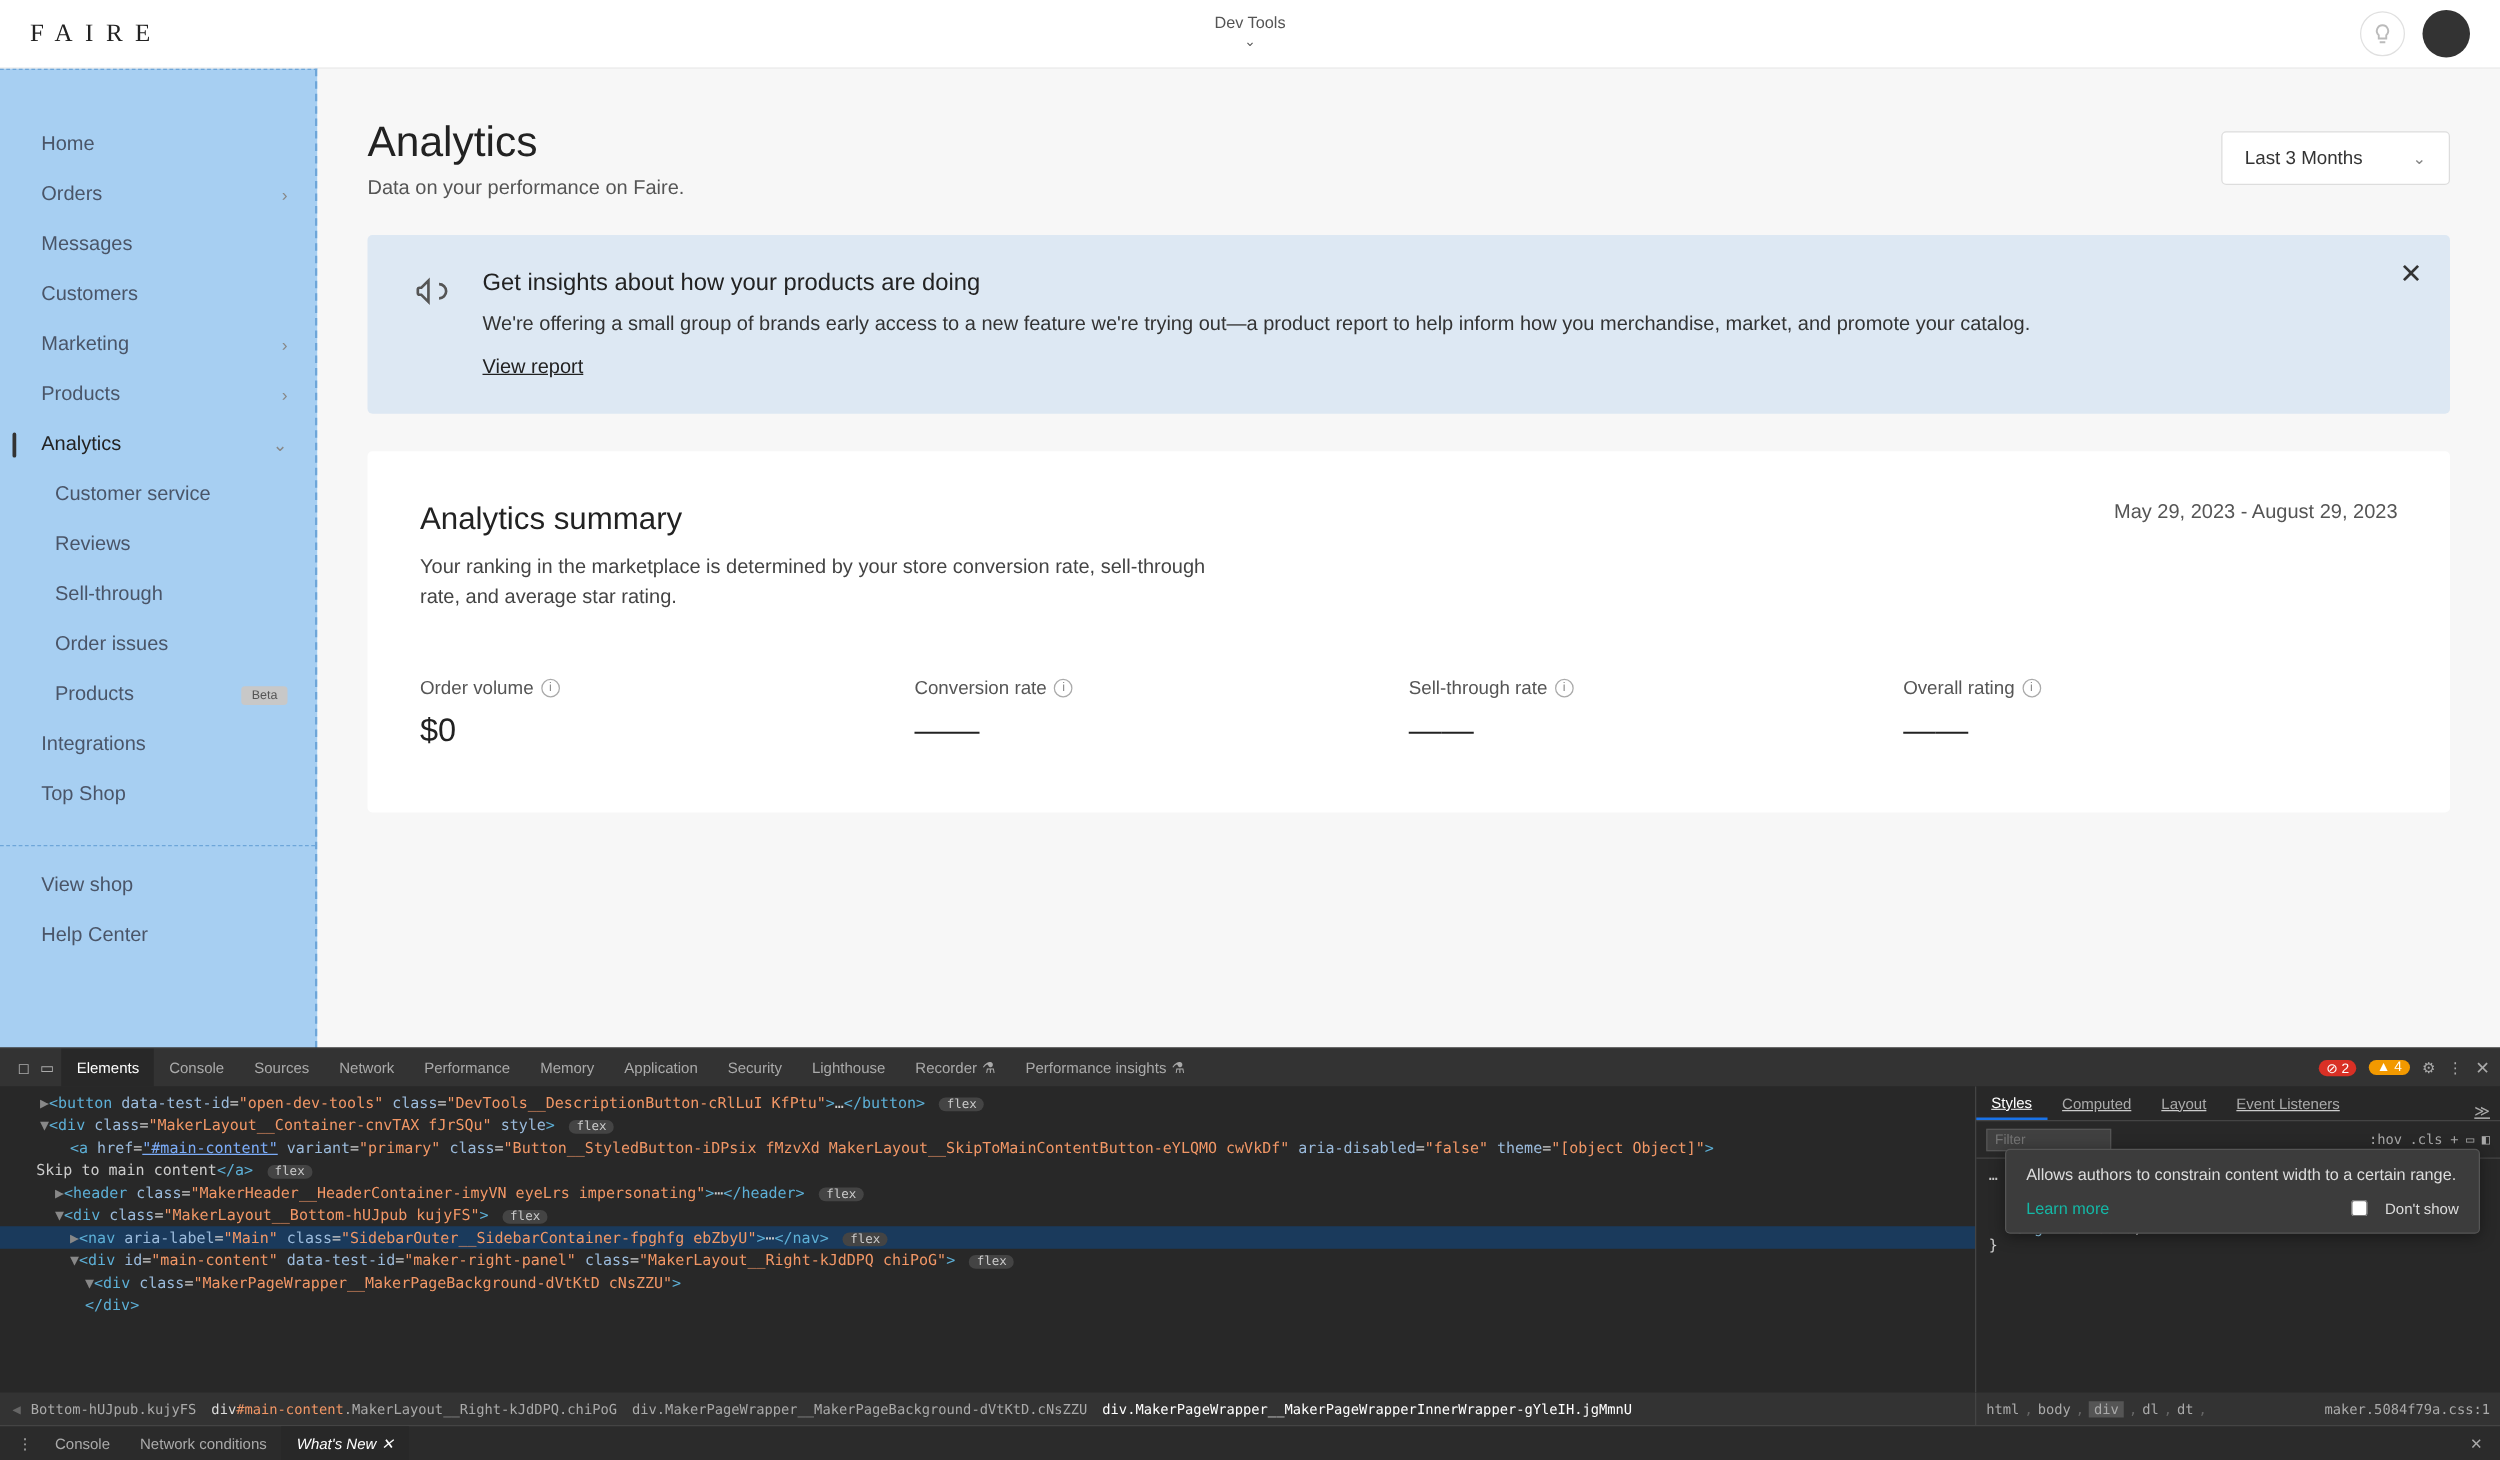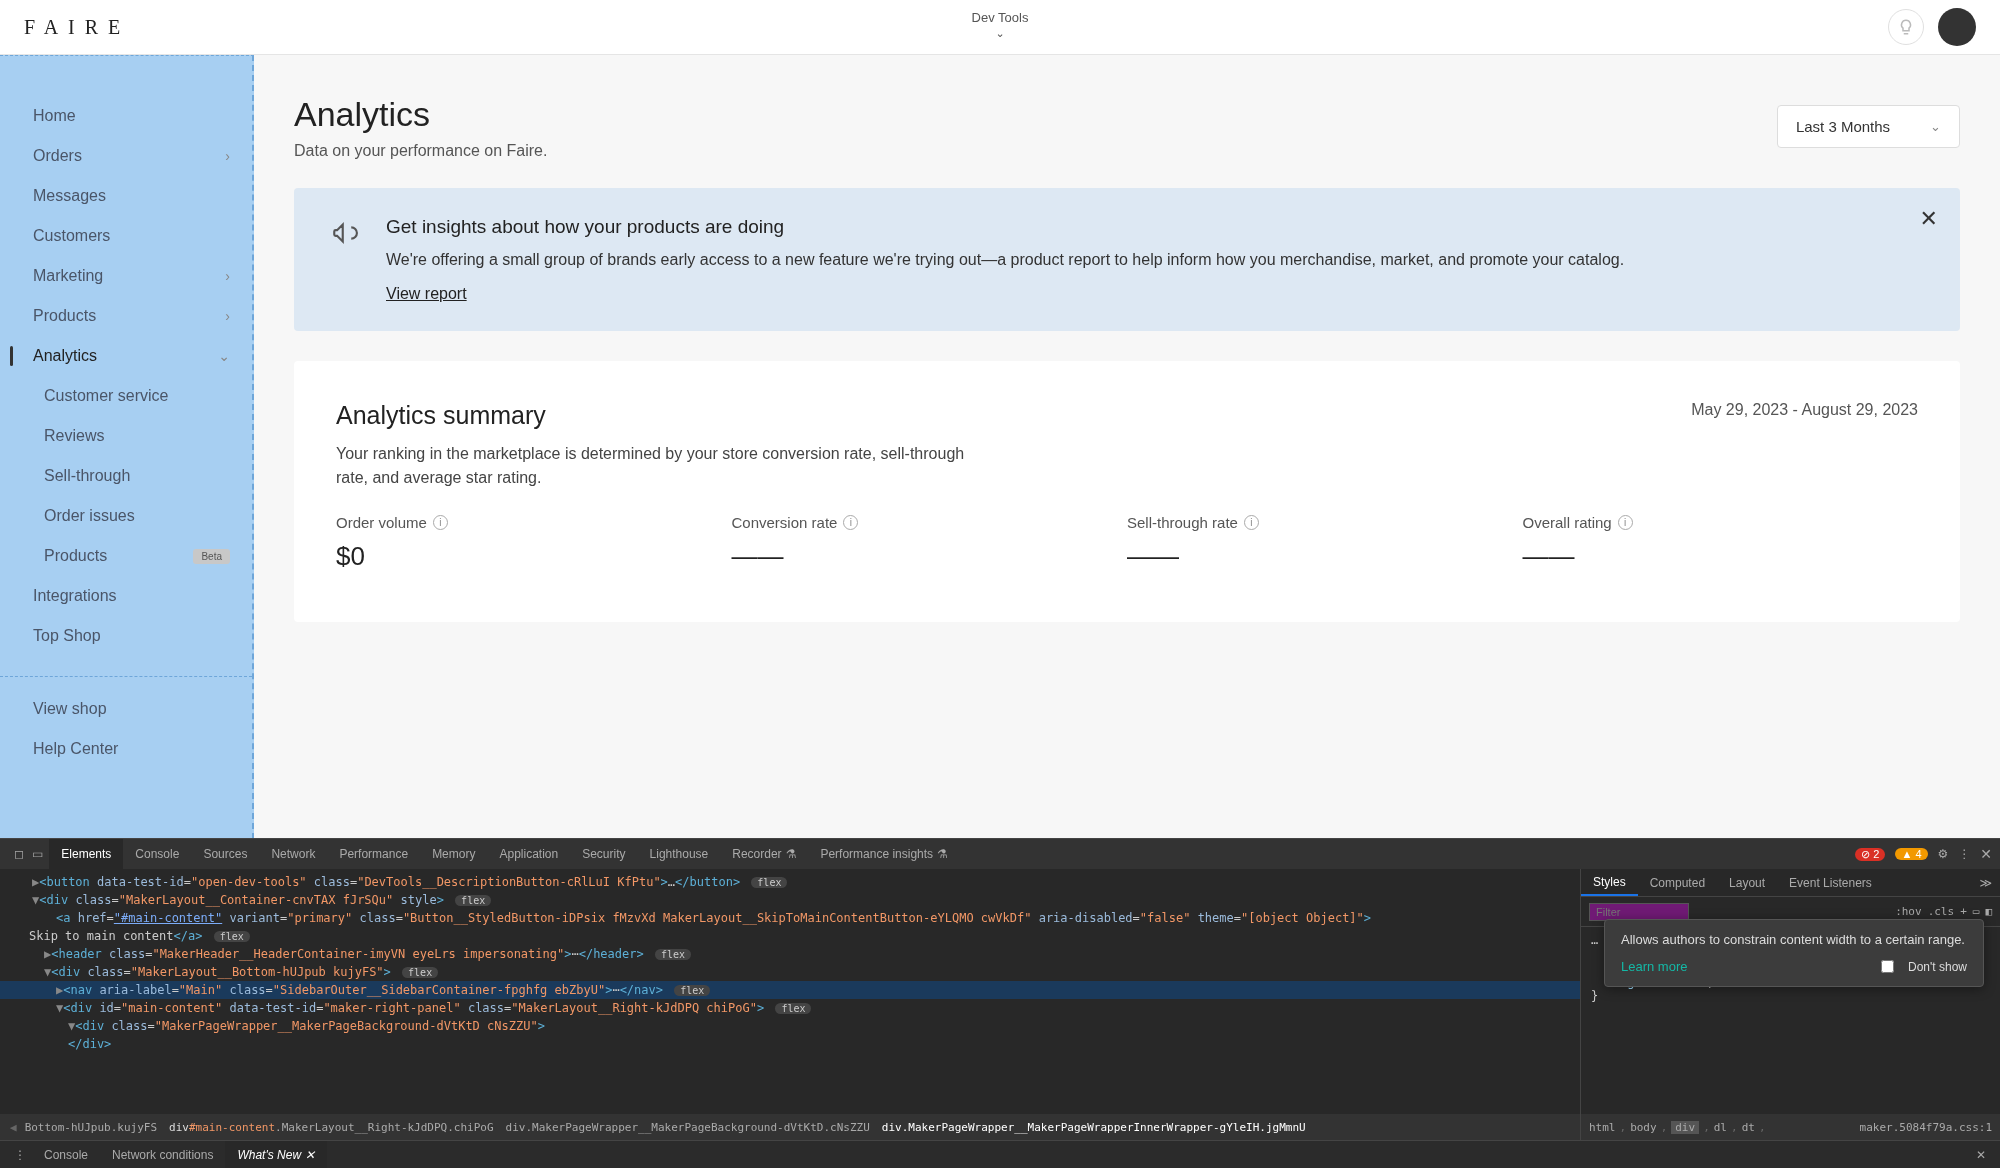--- a/index.html
+++ b/index.html
@@ -39,21 +39,21 @@
 .banner-close { position: absolute; top: 18px; right: 22px; font-size: 22px; color: #333; cursor: pointer; background: none; border: none; }
 .banner-icon { flex-shrink: 0; }
 .banner-title { font-size: 19px; font-weight: 500; margin-bottom: 10px; }
 .banner-text { font-size: 16px; color: #333; line-height: 1.45; margin-bottom: 14px; }
 .banner-link { font-size: 16px; color: #222; text-decoration: underline; cursor: pointer; }
 
 .summary-card { background: #fff; border-radius: 4px; padding: 40px 42px 50px; }
 .summary-header { display: flex; justify-content: space-between; align-items: flex-start; margin-bottom: 12px; }
 .summary-title { font-size: 25px; font-weight: 500; }
 .summary-date { font-size: 16px; color: #555; }
-.summary-desc { font-size: 16px; color: #444; line-height: 1.5; max-width: 640px; margin-bottom: 24px; }
+.summary-desc { font-size: 16px; color: #444; line-height: 1.5; max-width: 640px; margin-bottom: 52px; }
 .metrics-row { display: flex; justify-content: space-between; }
 .metric { flex: 1; }
 .metric-label { font-size: 15px; color: #555; display: flex; align-items: center; gap: 6px; margin-bottom: 10px; }
 .info-icon { width: 15px; height: 15px; border: 1px solid #aaa; border-radius: 50%; display: inline-flex; align-items: center; justify-content: center; font-size: 10px; color: #888; font-style: normal; }
 .metric-value { font-size: 26px; font-weight: 500; color: #222; }
 
 .chat-fab { position: absolute; bottom: 24px; right: 34px; width: 56px; height: 56px; border-radius: 50%; background: #fff; border: 1px solid #e0e0e0; box-shadow: 0 2px 10px rgba(0,0,0,0.08); display: flex; align-items: center; justify-content: center; cursor: pointer; }
 
 .slideshow-dots { position: absolute; bottom: 10px; right: 110px; background: #e8e8e8; border-radius: 14px; padding: 6px 16px; display: flex; gap: 10px; align-items: center; }
 .slideshow-dots .dot { width: 8px; height: 8px; border-radius: 50%; background: #c0c0c0; }
@@ -77,26 +77,26 @@
 .dt-elements .line.sel { background: #1a3a5c; }
 .tag { color: #5db0d7; }
 .attr { color: #9bbbdc; }
 .val { color: #f29766; }
 .val-link { color: #7cacf8; text-decoration: underline; }
 .pill { background: #444; color: #ccc; border-radius: 8px; padding: 0 6px; font-size: 10px; margin-left: 4px; }
 .expand { color: #888; }
 .dollar { color: #888; }
 
 .dt-right { width: 420px; border-left: 1px solid #444; display: flex; flex-direction: column; }
-.dt-right-tabs { height: 28px; display: flex; align-items: center; border-bottom: 1px solid #444; font-family: -apple-system, sans-serif; font-size: 12px; }
+.dt-right-tabs { height: 28px; display: flex; align-items: flex-end; border-bottom: 1px solid #444; font-family: -apple-system, sans-serif; font-size: 12px; text-decoration: underline; }
 .dt-right-tab { padding: 0 12px; color: #aaa; cursor: pointer; height: 100%; display: flex; align-items: center; }
 .dt-right-tab.active { color: #fff; border-bottom: 2px solid #1a73e8; }
 .dt-right-more { margin-left: auto; padding: 0 8px; color: #aaa; }
 .dt-filter-row { height: 30px; display: flex; align-items: center; padding: 0 8px; gap: 8px; border-bottom: 1px solid #444; font-size: 11px; color: #aaa; }
-.dt-filter-row input { background: #701a75; border: 1px solid #555; color: #ccc; padding: 2px 6px; font-size: 11px; width: 100px; }
+.dt-filter-row input { background: #404040; border: 1px solid #555; color: #ccc; padding: 2px 6px; font-size: 11px; width: 100px; }
 .dt-filter-actions { margin-left: auto; display: flex; gap: 6px; }
 .dt-filter-actions span { cursor: pointer; color: #aaa; }
 .dt-styles { flex: 1; overflow: auto; padding: 6px 10px; position: relative; }
 .css-prop { color: #9cdcfe; }
 .css-val { color: #ce9178; }
 
 .dt-tooltip { position: absolute; right: 16px; top: 80px; background: #3c3c3c; border: 1px solid #555; border-radius: 4px; padding: 12px 16px; width: 380px; font-family: -apple-system, sans-serif; font-size: 13px; color: #ddd; box-shadow: 0 2px 12px rgba(0,0,0,0.4); z-index: 5; }
 .dt-tooltip-row { display: flex; justify-content: space-between; align-items: center; margin-top: 12px; }
 .dt-tooltip a { color: #14b8a6; cursor: pointer; }
 .dt-tooltip label { display: flex; align-items: center; gap: 14px; font-size: 12px; }

